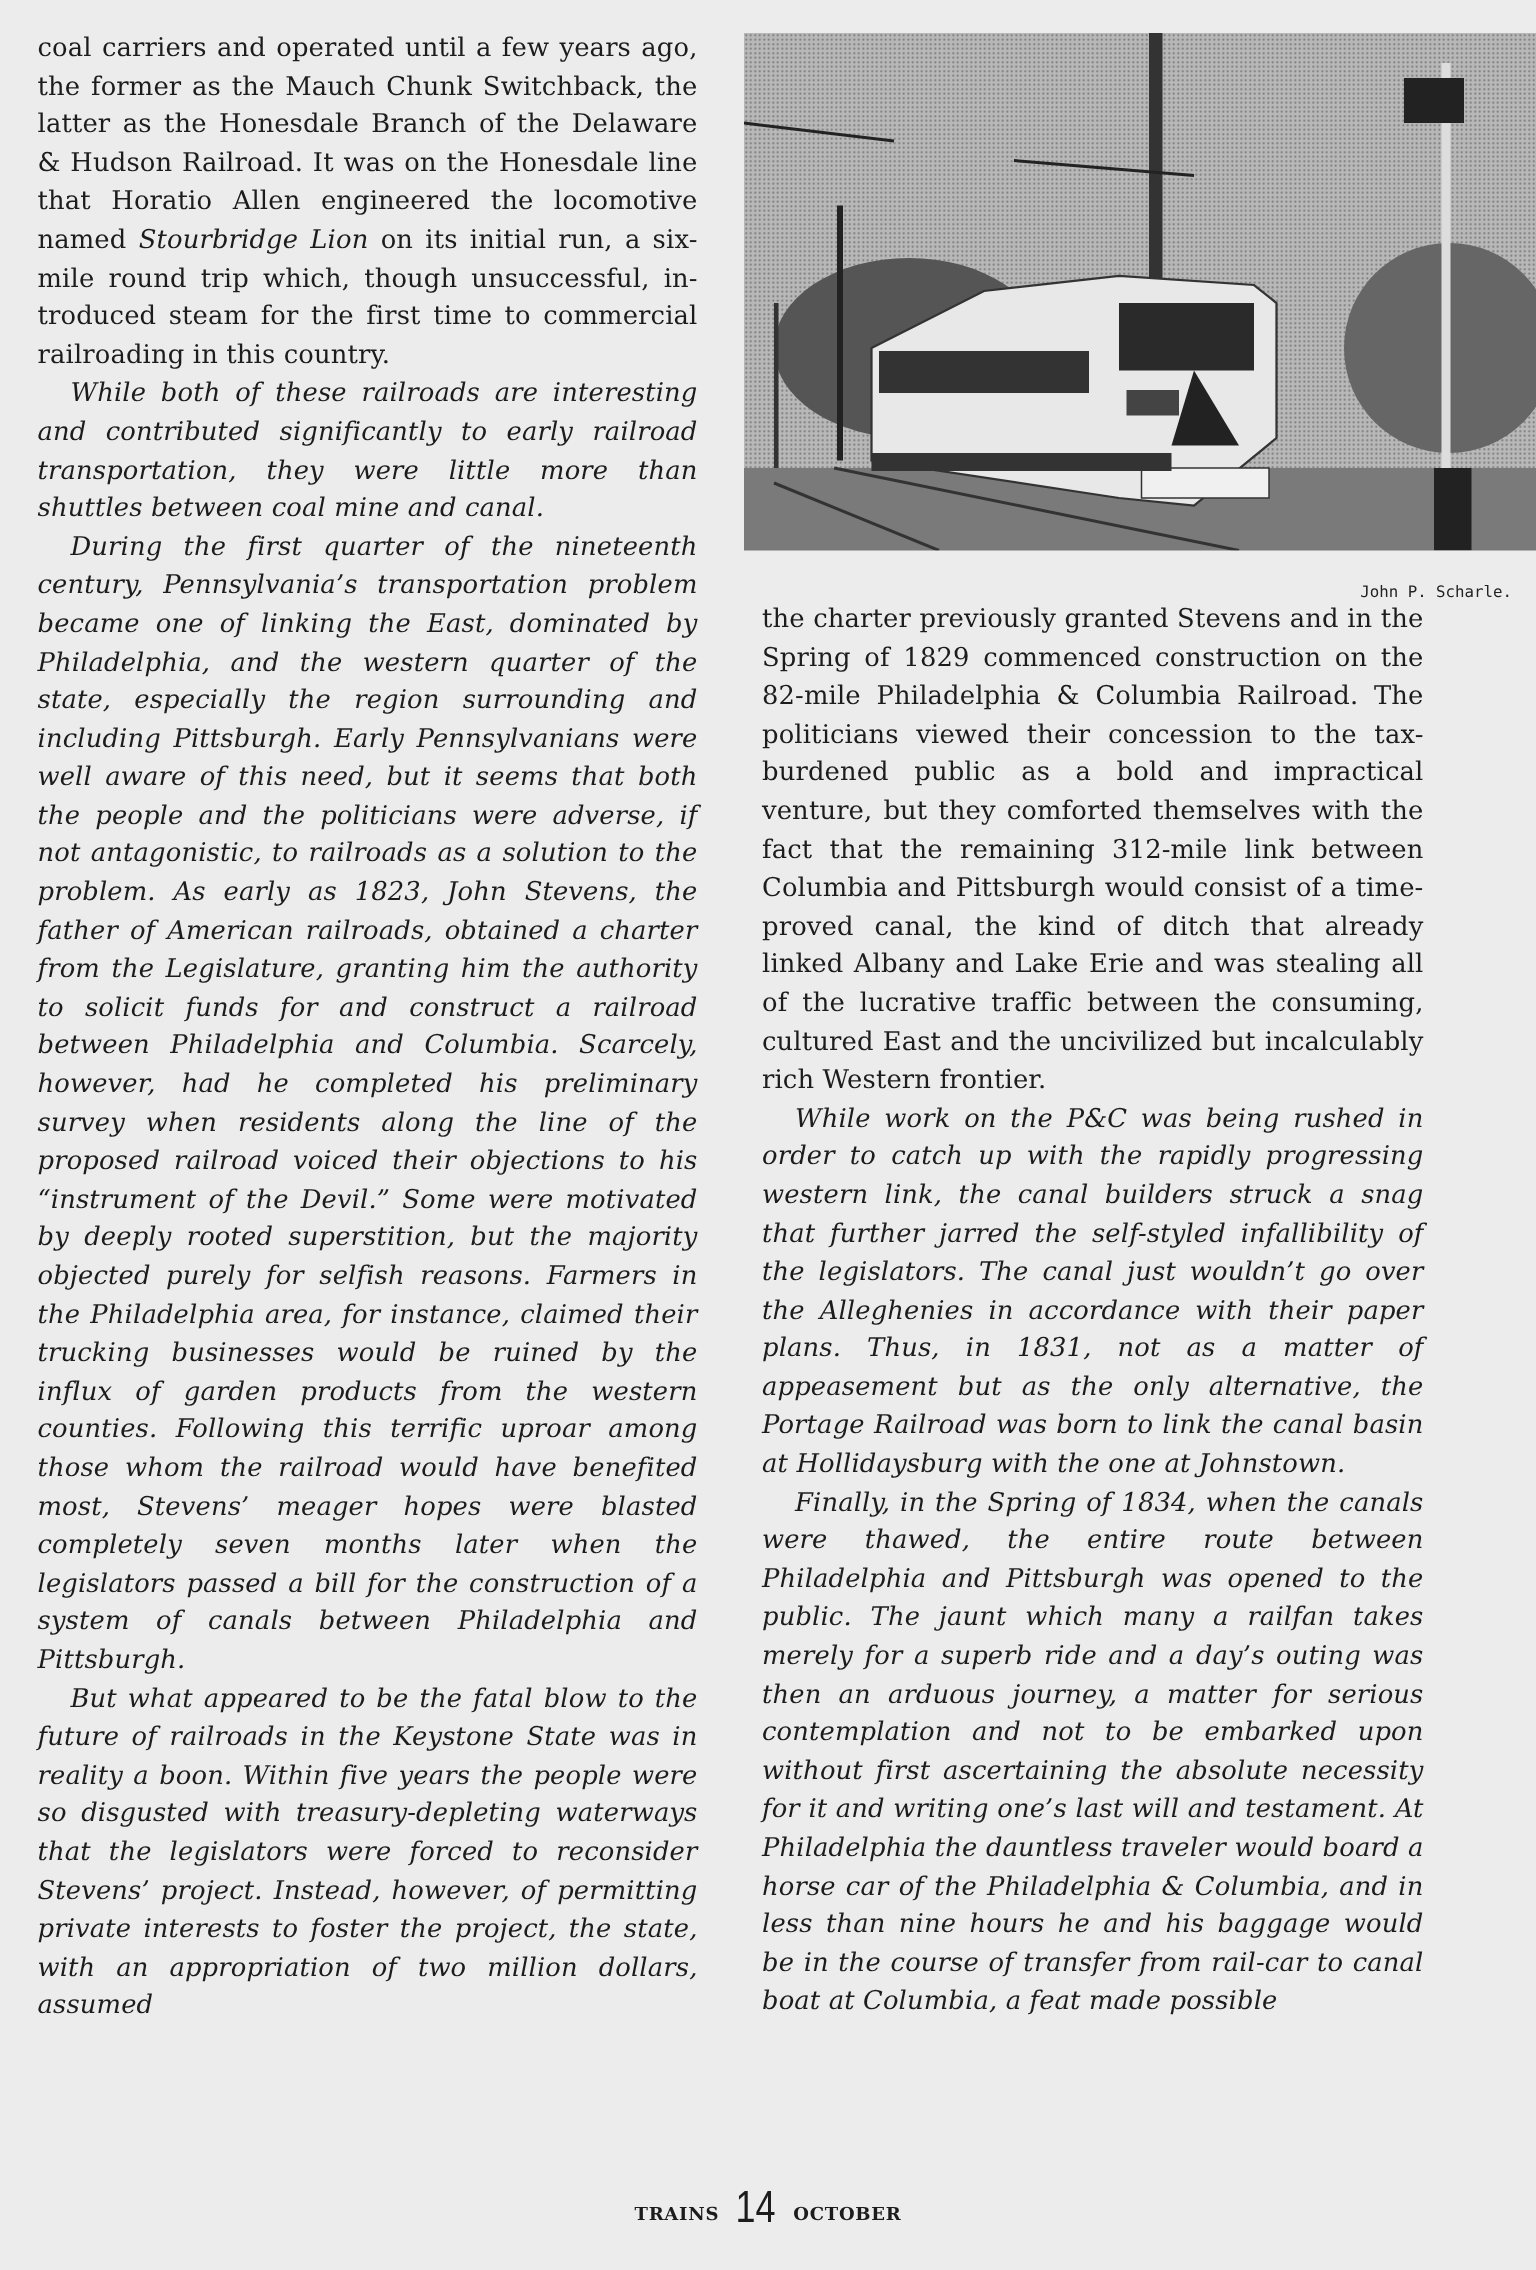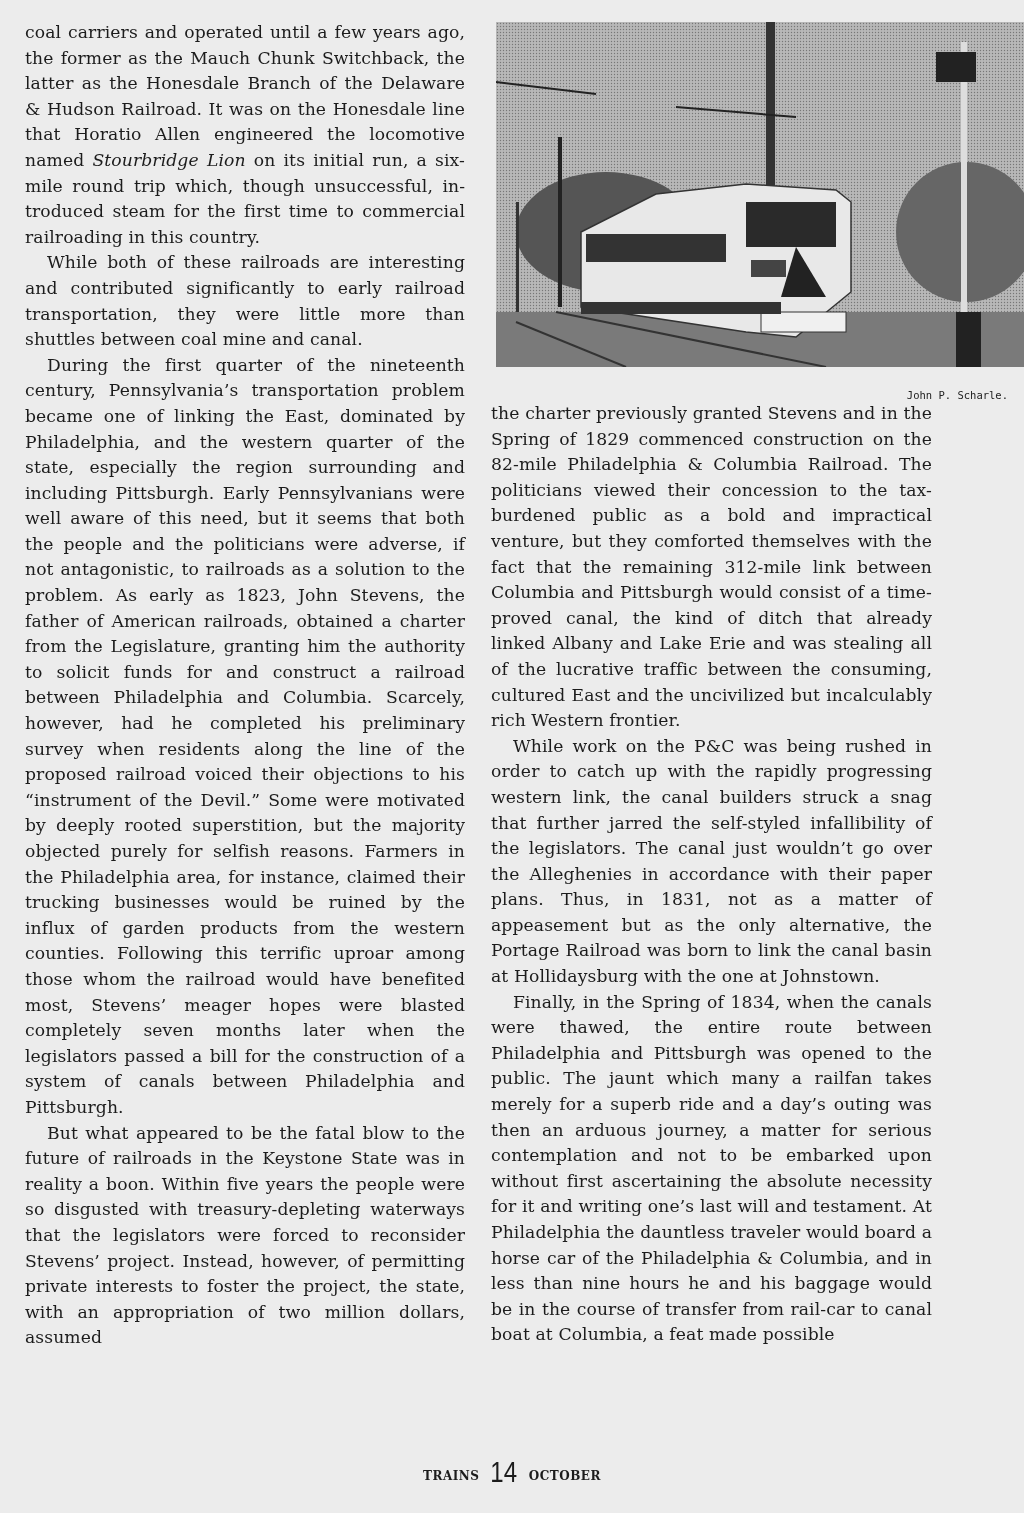--- a/index.html
+++ b/index.html
@@ -11,23 +11,23 @@
     color: #1c1c1c;
   }
   .col {
     position: absolute;
     font-size: 17.2px;
     line-height: 25.6px;
     text-align: justify;
     letter-spacing: 0.1px;
   }
   .col-left { left: 25px; top: 20px; width: 440px; }
-  .col-right { left: 491px; top: 401px; width: 441px; }
+  .col-right { left: 508px; top: 401px; width: 441px; }
   .col p { margin: 0; text-indent: 0; }
-  .col p.indent { text-indent: 22px; }
+  .col p.indent { text-indent: 22px; font-style: italic; }
   .col p.cont { text-indent: 0; }
   .photo {
     position: absolute; left: 496px; top: 22px; width: 528px; height: 345px;
     background: #8a8a8a; overflow: hidden;
   }
   .photo svg { display: block; }
   .credit {
     position: absolute; right: 16px; top: 370px;
     font-family: "DejaVu Sans Mono", "Liberation Mono", monospace;
     font-size: 10.5px; color: #222; margin-top: 19px;

